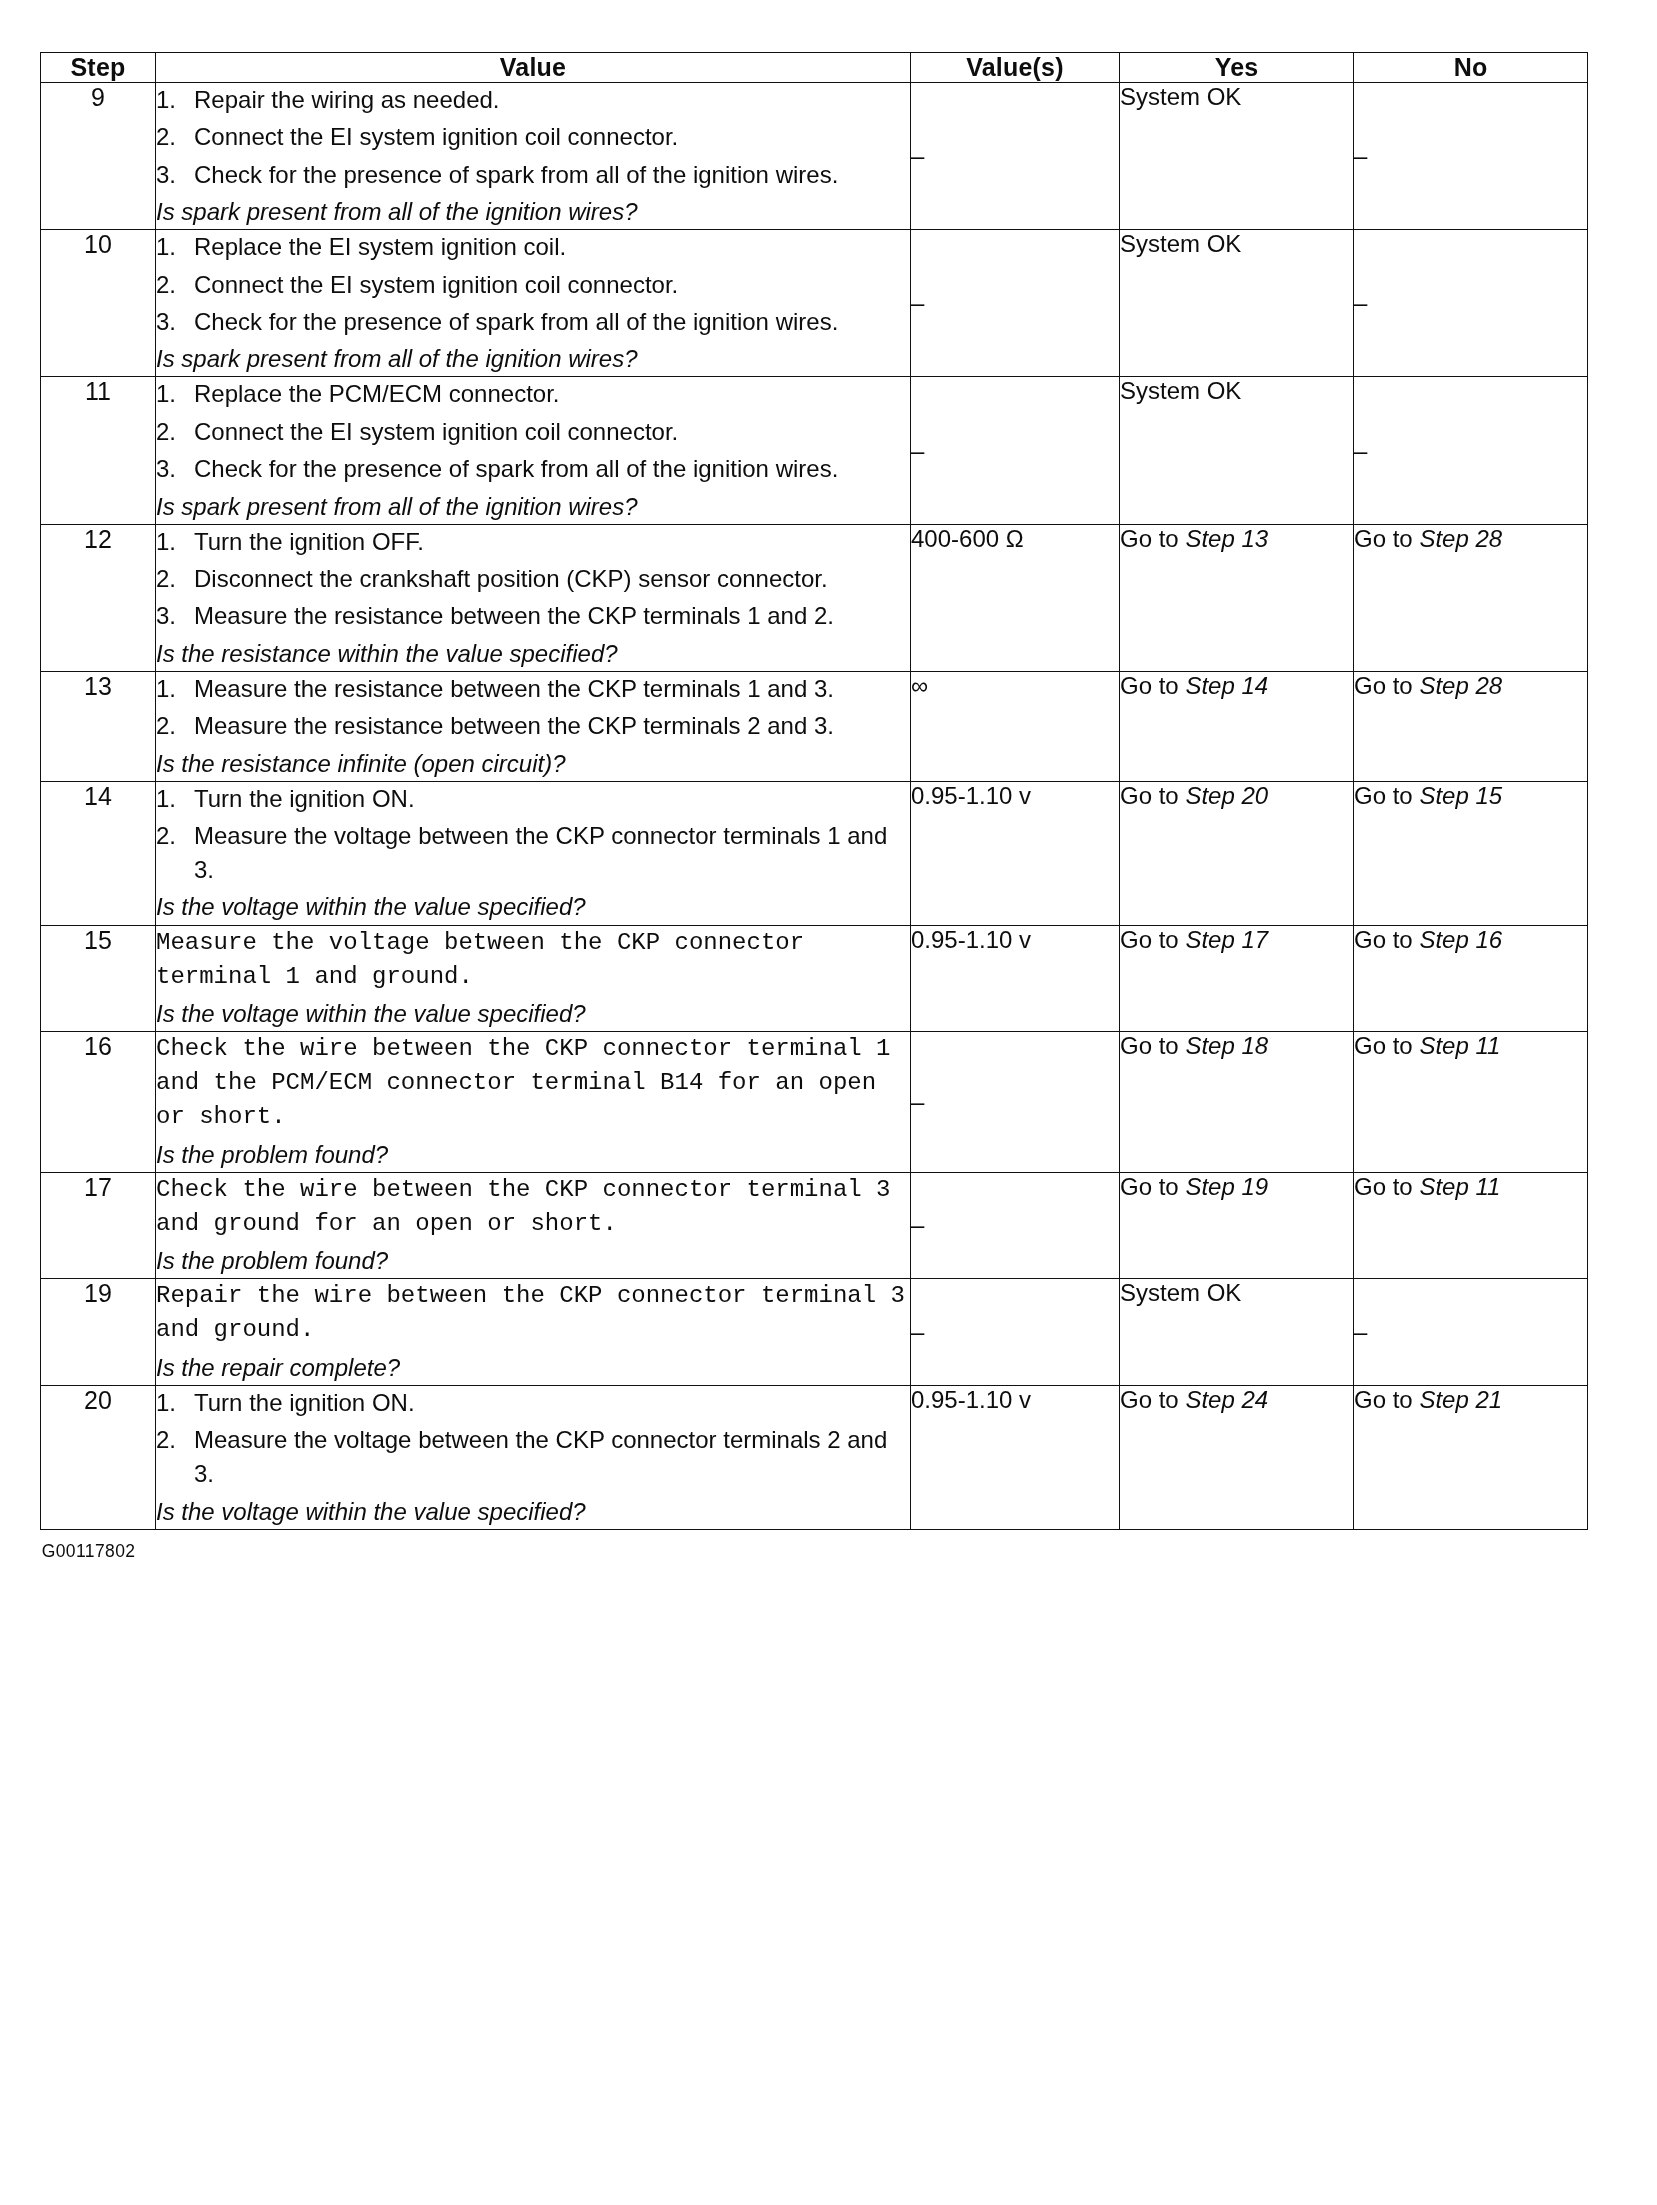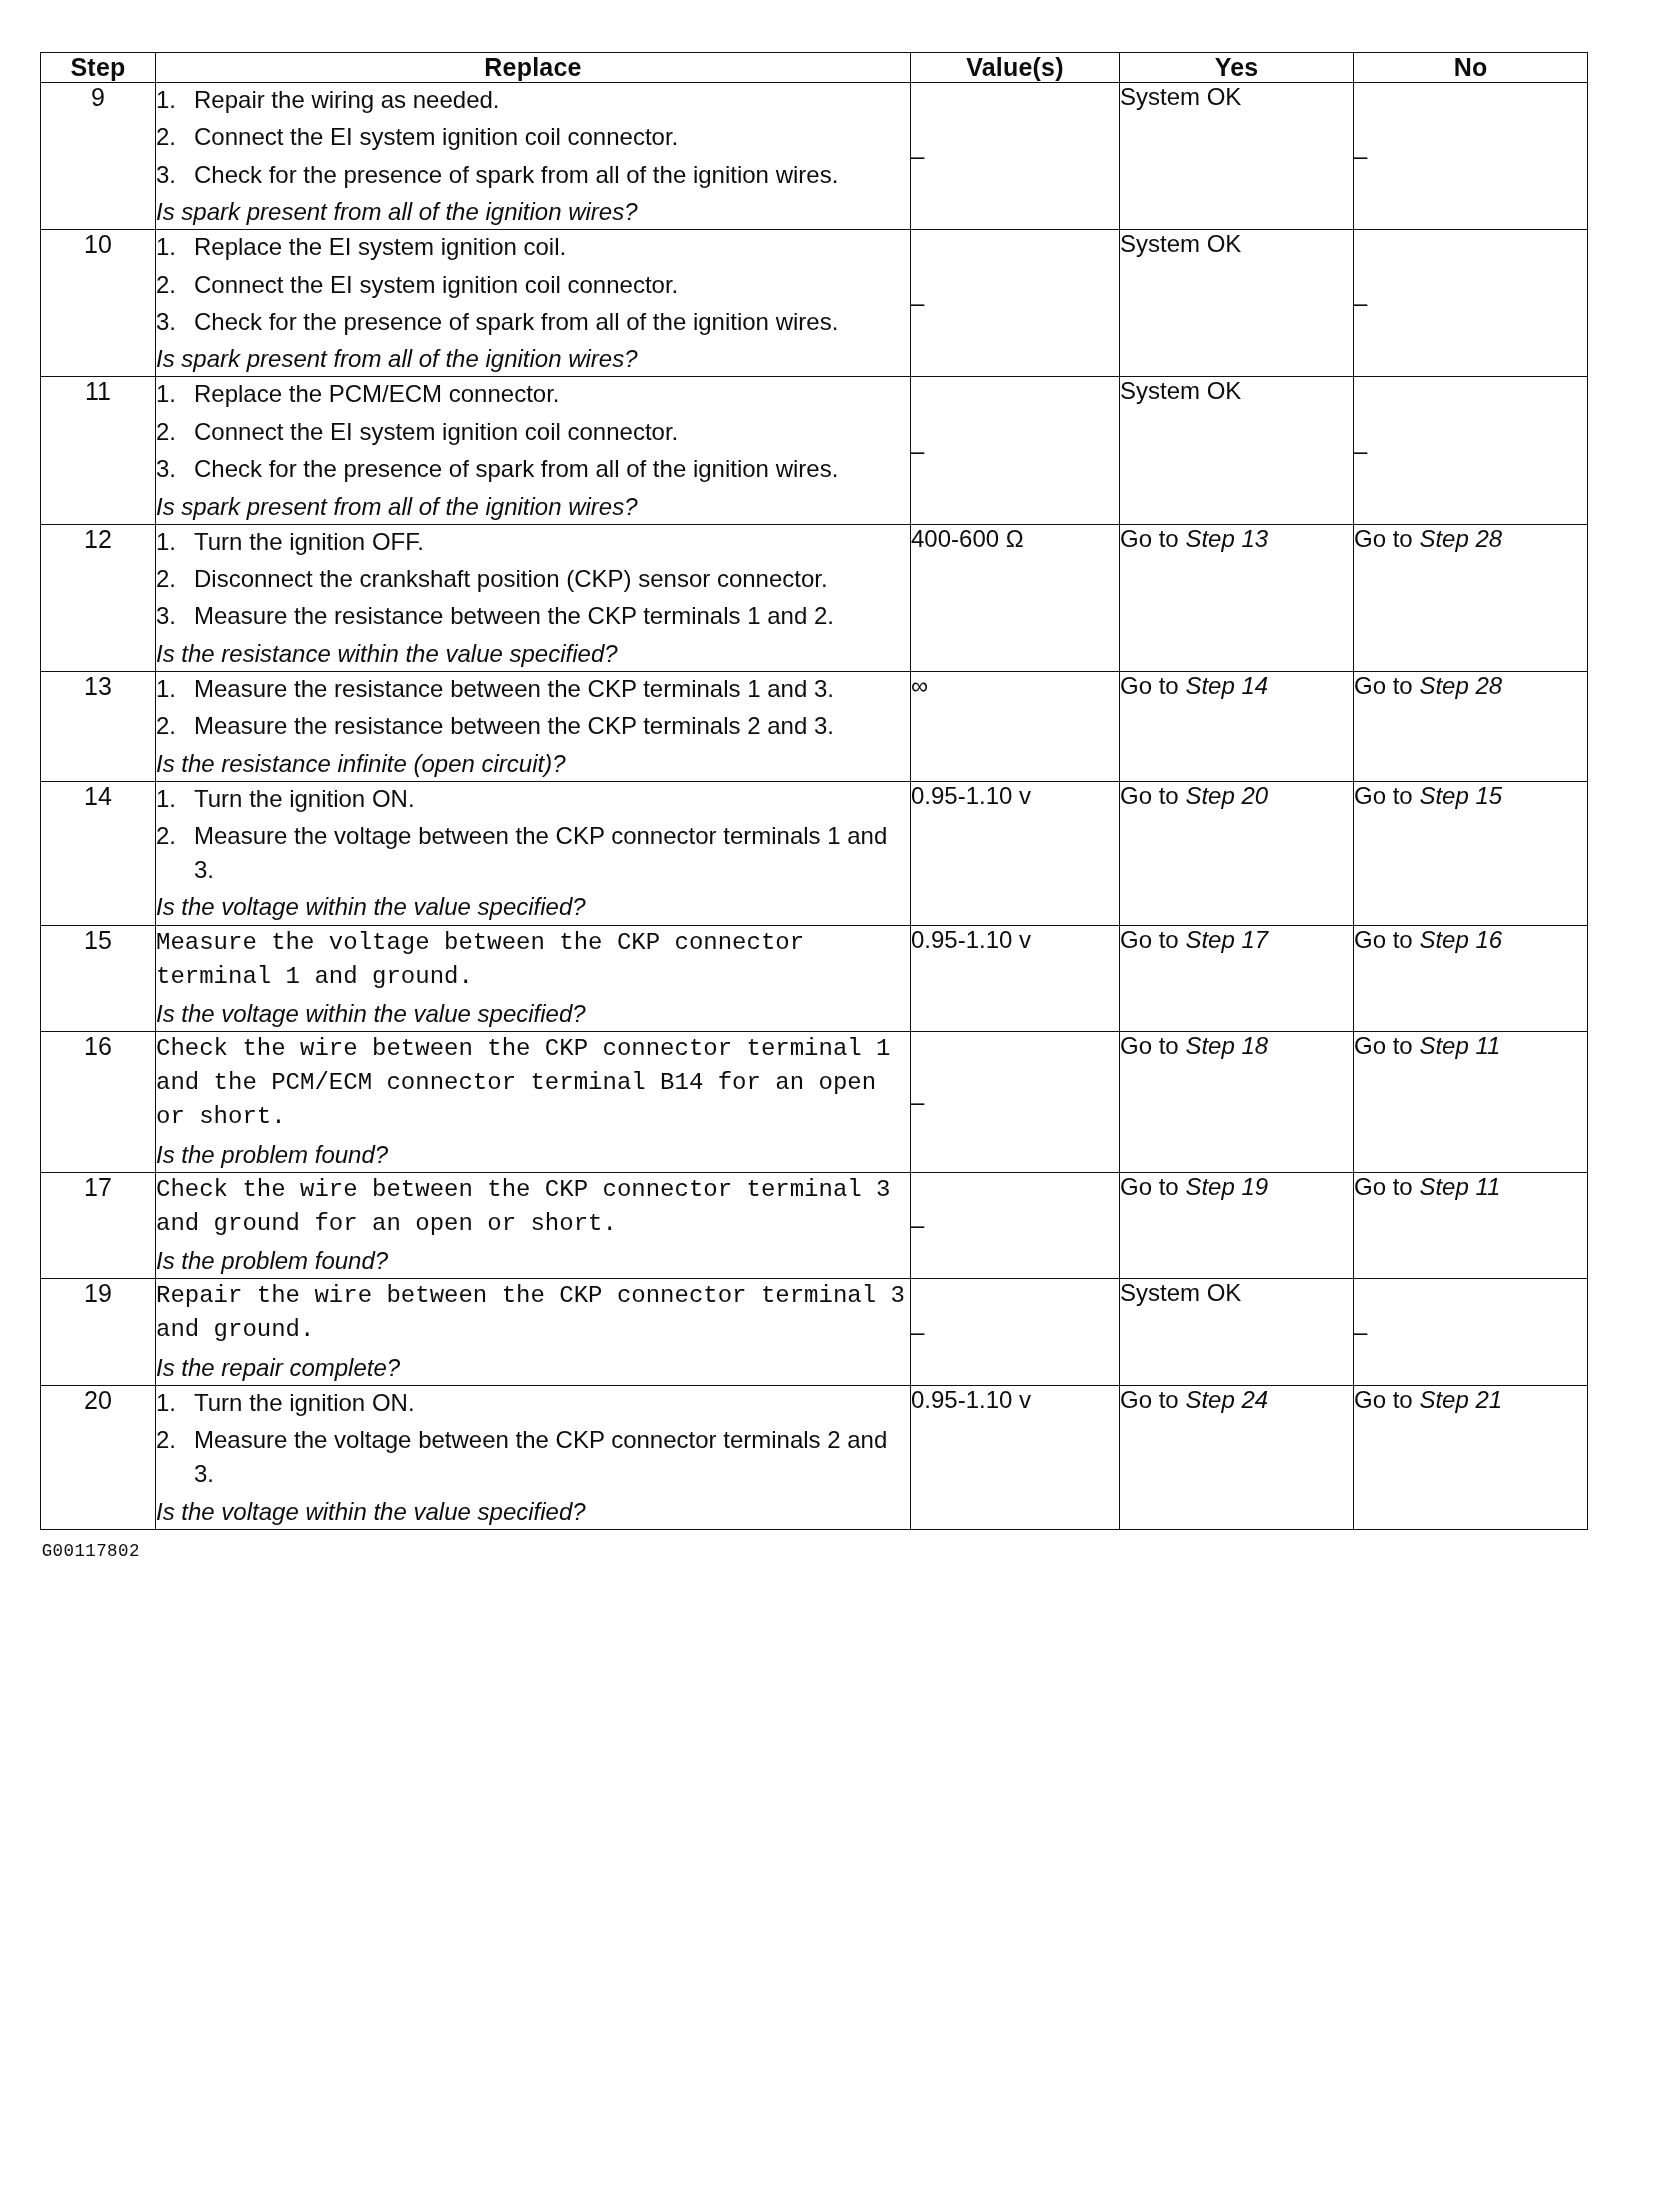--- a/index.html
+++ b/index.html
@@ -89,39 +89,38 @@
   }
   p.question {
     margin: 3.3px 0 0 0;
     font-style: italic;
   }
   .italic { font-style: italic; }
   .footer-code {
     margin: 11.7px 0 0 1.7px;
     font-size: 17.5px;
     letter-spacing: 0.4px;
-    font-family: Liberation Mono, monospace;
   }
 </style>
 </head>
 <body>
 
 <div class="page">
   <table class="diag">
     <colgroup>
       <col class="c-step">
         <col class="c-action">
         <col class="c-value">
         <col class="c-yes">
         <col class="c-no">
     </colgroup>
     <thead>
       <tr>
         <th>Step</th>
-        <th>Replace</th>
+        <th>Value</th>
         <th>Value(s)</th>
         <th>Yes</th>
         <th>No</th>
       </tr>
     </thead>
     <tbody id="tbody">
         <tr>
           <td class="step">9</td>
           <td class="action">
             <ol class="steps">

